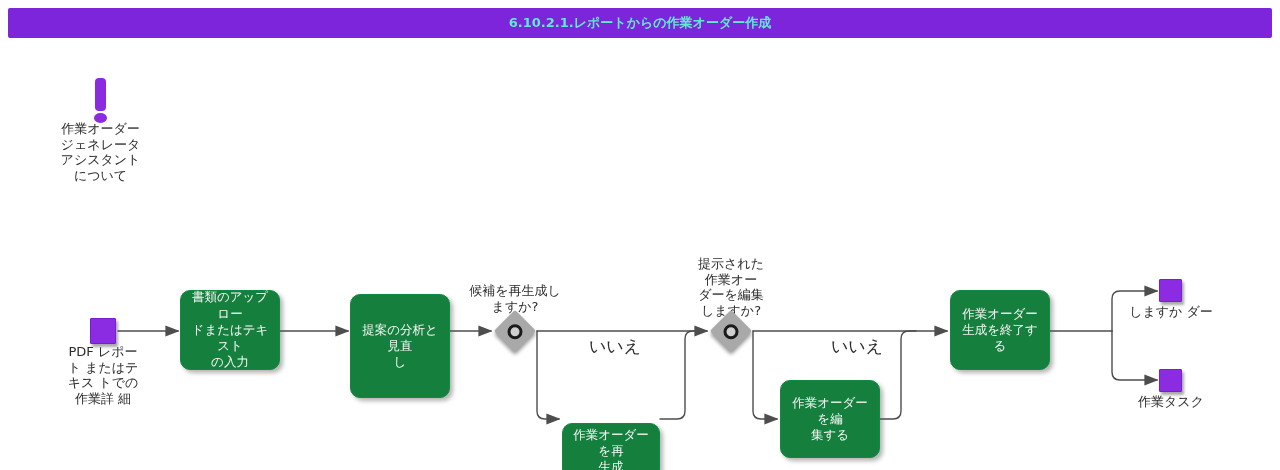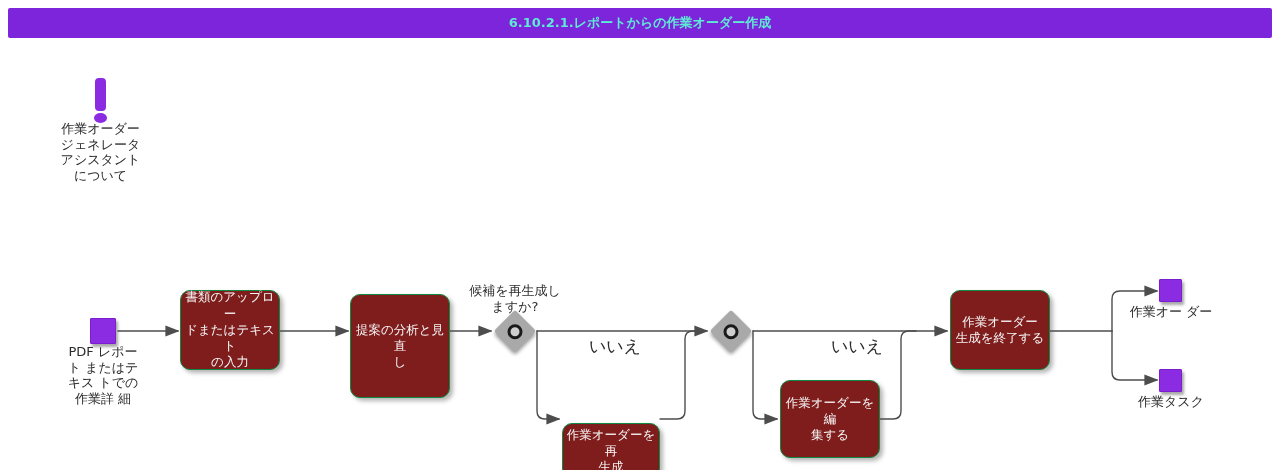--- a/index.html
+++ b/index.html
@@ -7,23 +7,23 @@
   #canvas {
     position:relative; width:1280px; height:470px; background:#ffffff; overflow:hidden;
   }
   .banner {
     position:absolute; left:8px; top:8px; width:1264px; height:30px;
     background:#7d25da; color:#5eead4; font-size:13px; font-weight:bold;
     text-align:center; line-height:30px; border-radius:2px;
   }
   .conn { position:absolute; left:0; top:0; }
   .activity {
-    position:absolute; background:#7f1d1d; border:1px solid #108a42; border-radius:10px;
+    position:absolute; background:#15803d; border:1px solid #108a42; border-radius:10px;
     color:#f7f7f7; font-size:12.5px; display:flex; align-items:center; justify-content:center;
-    text-align:center; white-space:pre-line; line-height:1.3; padding:0;
+    text-align:center; white-space:pre-line; line-height:1.3; padding:7px;
     box-shadow:3px 3px 4px rgba(90,90,90,0.45);
   }
   .artifact {
     position:absolute; background:#8b2be2; border:1px solid #7a1fd0;
     box-shadow:2px 3px 3px rgba(0,0,0,0.35); border-radius:1px;
   }
   .diamond {
     position:absolute; width:30px; height:30px; background:#a9a9a9; border-radius:3px;
     transform:rotate(45deg); box-shadow:2px 2px 4px rgba(0,0,0,0.4);
     display:flex; align-items:center; justify-content:center;
@@ -100,24 +100,28 @@
   <div class="activity" style="left:950px; top:290px; width:100px; height:80px;">作業オーダー
 生成を終了する</div>
 
   <div class="lbl" style="left:445px; top:283px; width:140px;">候補を再生成し
 ますか?</div>
   <div class="diamond" style="left:500px; top:316px;">
     <div class="circle"></div>
   </div>
   <div class="lbl small" style="left:585px; top:336px; width:60px;">いいえ</div>
 
+  <div class="lbl" style="left:661px; top:256px; width:140px;">提示された
+作業オー
+ダーを編集
+しますか?</div>
   <div class="diamond" style="left:716px; top:316px;">
     <div class="circle"></div>
   </div>
   <div class="lbl small" style="left:827px; top:336px; width:60px;">いいえ</div>
 
   <div class="artifact" style="left:1159px; top:279px; width:23px; height:23px;"></div>
-  <div class="lbl" style="left:1112px; top:304px; width:118px;">作業オー ダー</div>
+  <div class="lbl" style="left:1112px; top:304px; width:118px;">しますか ダー</div>
 
   <div class="artifact" style="left:1159px; top:369px; width:23px; height:23px;"></div>
   <div class="lbl" style="left:1112px; top:394px; width:118px;">作業タスク</div>
 
 </div>
 
 </body></html>

